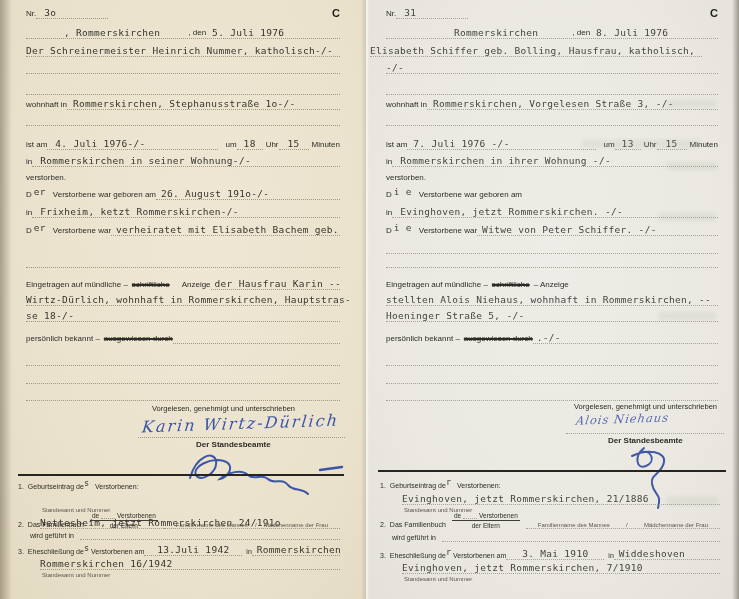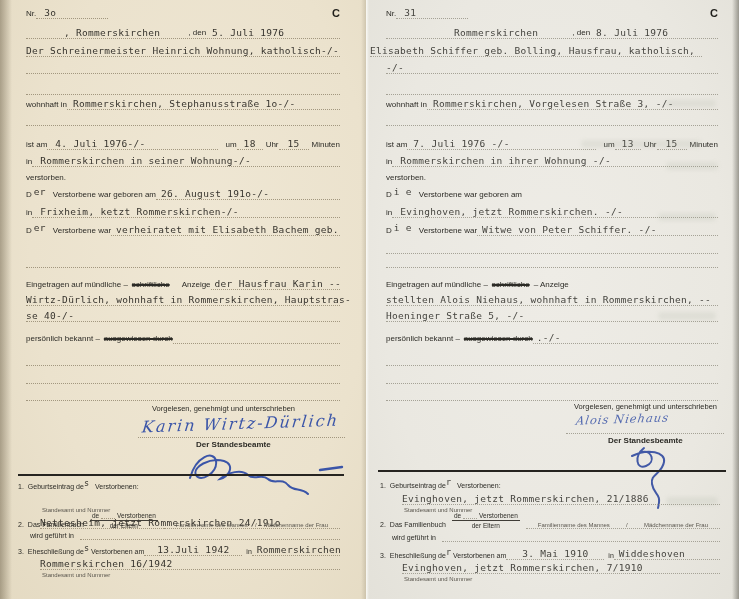--- a/index.html
+++ b/index.html
@@ -50,21 +50,21 @@
   <div class="row" style="top:26px;left:26px;width:314px">
     <span class="seg grow">
       <span class="typed" style="margin-left:38px">, Rommerskirchen</span>
       <span class="plabel" style="margin-left:28px">, den</span>
       <span class="typed" style="margin-left:6px">5. Juli 1976</span>
     </span>
   </div>
 
   <div class="row" style="top:44px;left:26px;width:314px">
     <span class="seg grow">
-        <span class="typed">Der Schreinermeister Heinrich Wohnung, katholisch-/-</span>
+        <span class="typed">Der Schreinermeister Heinrich Nummer, katholisch-/-</span>
       </span>
   </div>
   <div class="row" style="top:61px;left:26px;width:314px">
     <span class="seg grow">
         <span class="typed"></span>
       </span>
   </div>
   <div class="row" style="top:82px;left:26px;width:314px">
       <span class="seg grow"></span>
     </div>
@@ -139,21 +139,21 @@
         <span class="typed" style="margin-left:4px">der Hausfrau Karin --</span>
       </span>
   </div>
   <div class="row" style="top:293px;left:26px;width:314px">
     <span class="seg grow">
         <span class="typed">Wirtz-Dürlich, wohnhaft in Rommerskirchen, Hauptstras-</span>
       </span>
   </div>
   <div class="row" style="top:309px;left:26px;width:314px">
     <span class="seg grow">
-        <span class="typed">se 40-/-</span>
+        <span class="typed">se 18-/-</span>
       </span>
   </div>
 
   <div class="row" style="top:331px;left:26px;width:314px">
     <span class="plabel">persönlich bekannt –</span>
     <span class="plabel struck" style="margin-left:4px">ausgewiesen durch</span>
     <span class="seg grow">
         <span class="typed" style="margin-left:4px"></span>
       </span>
   </div>

